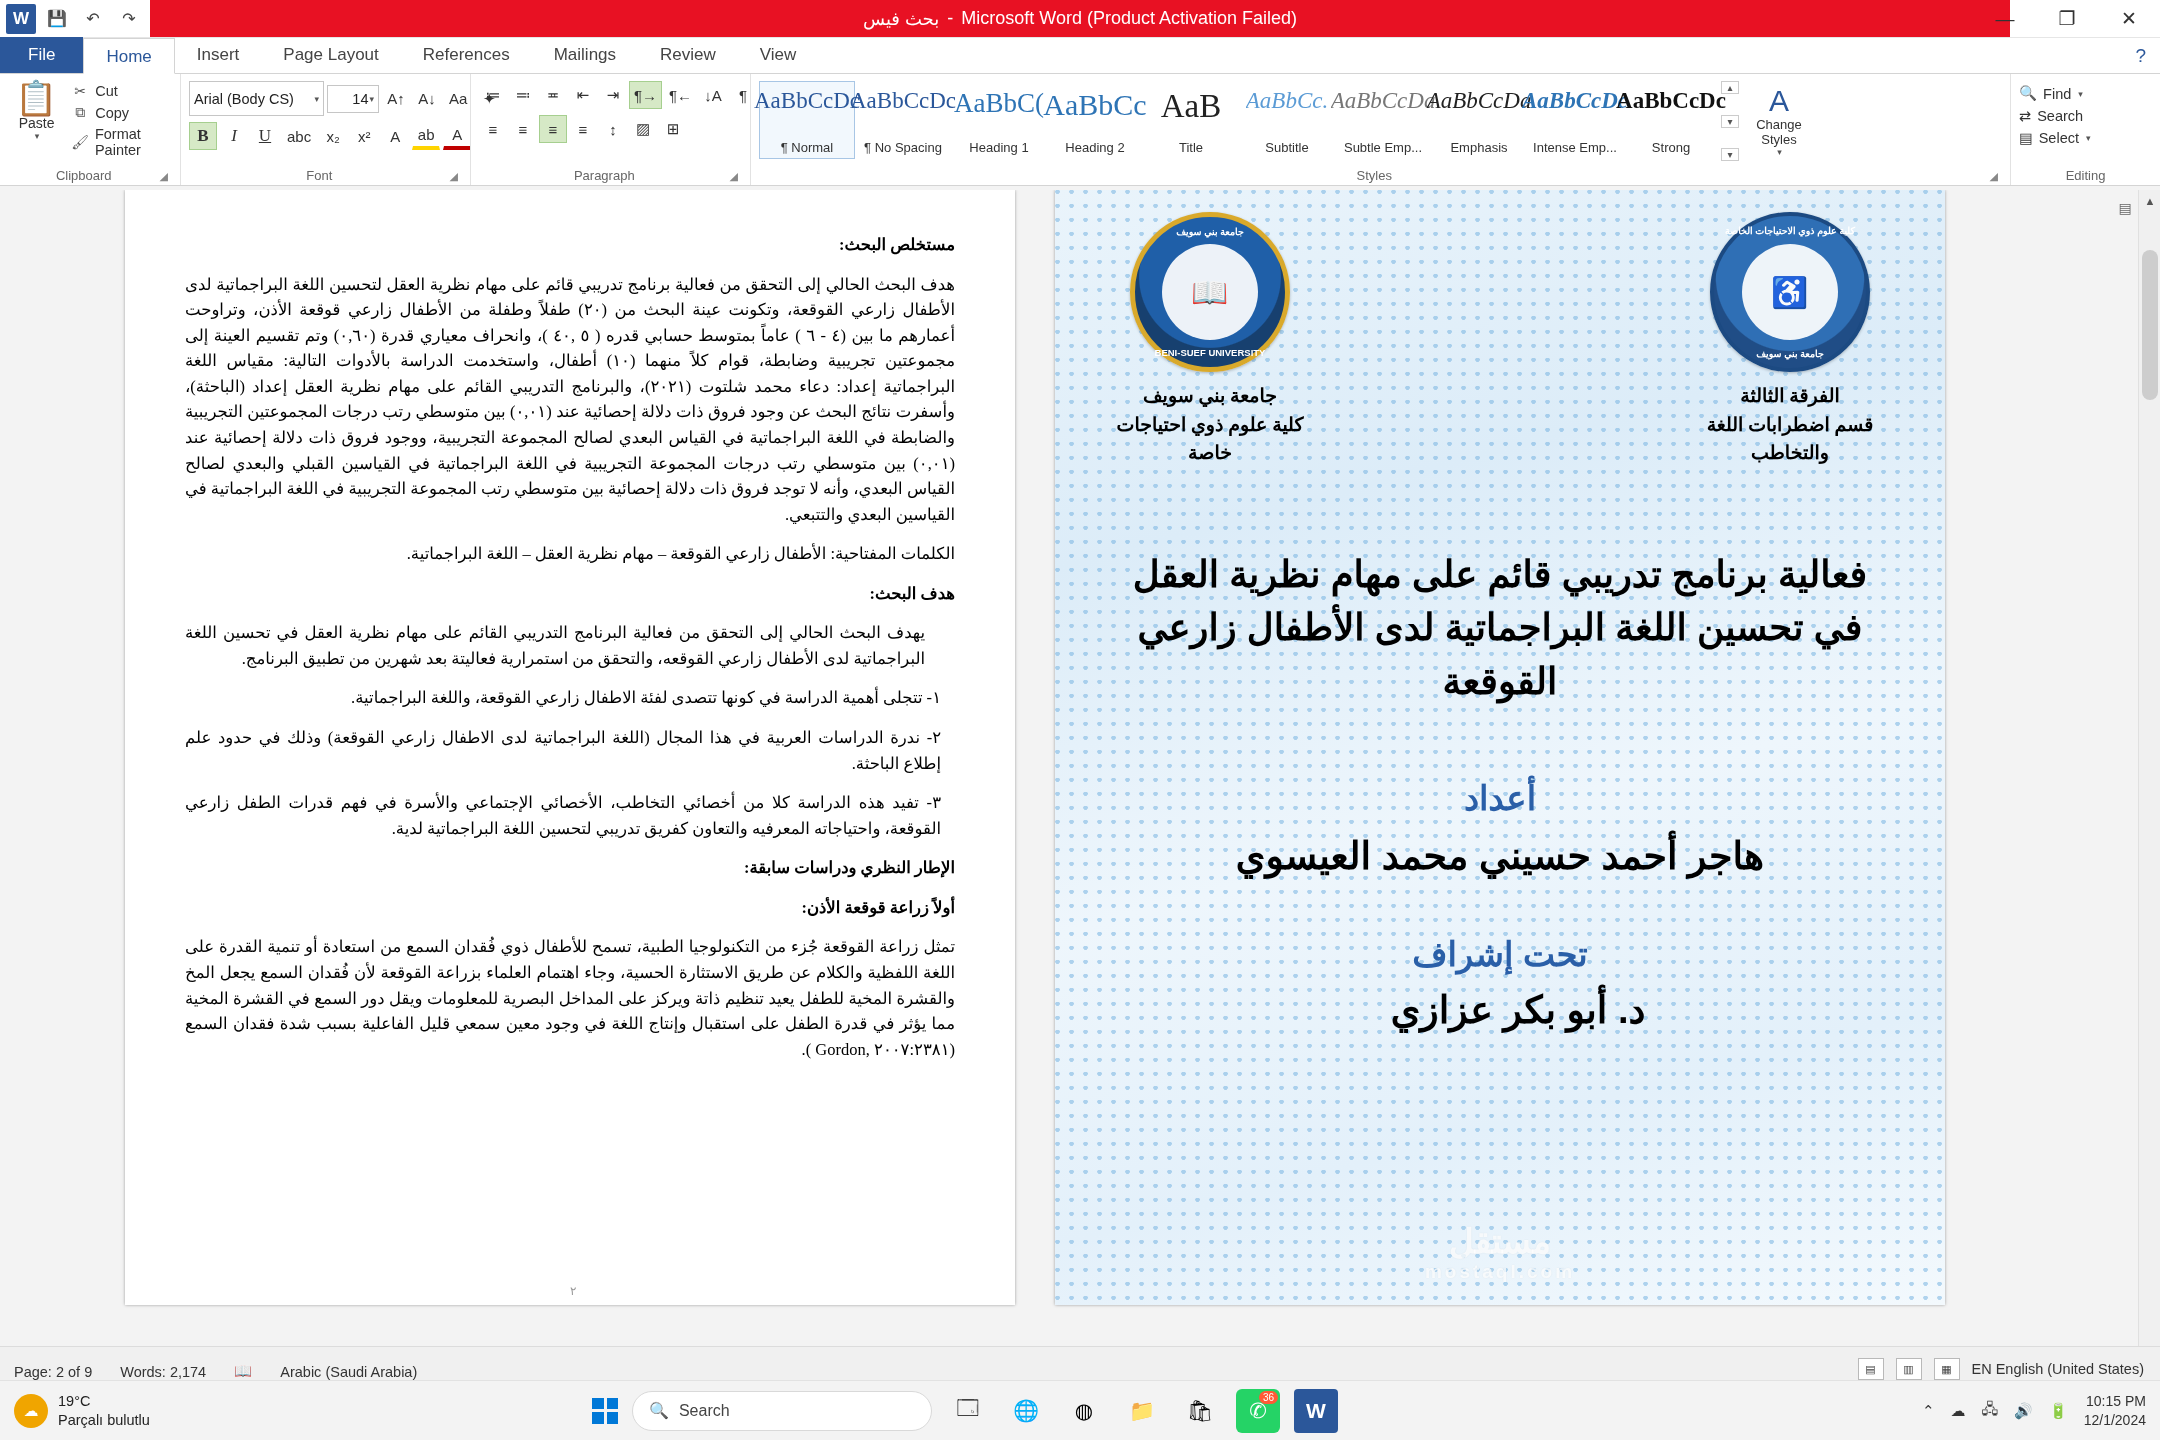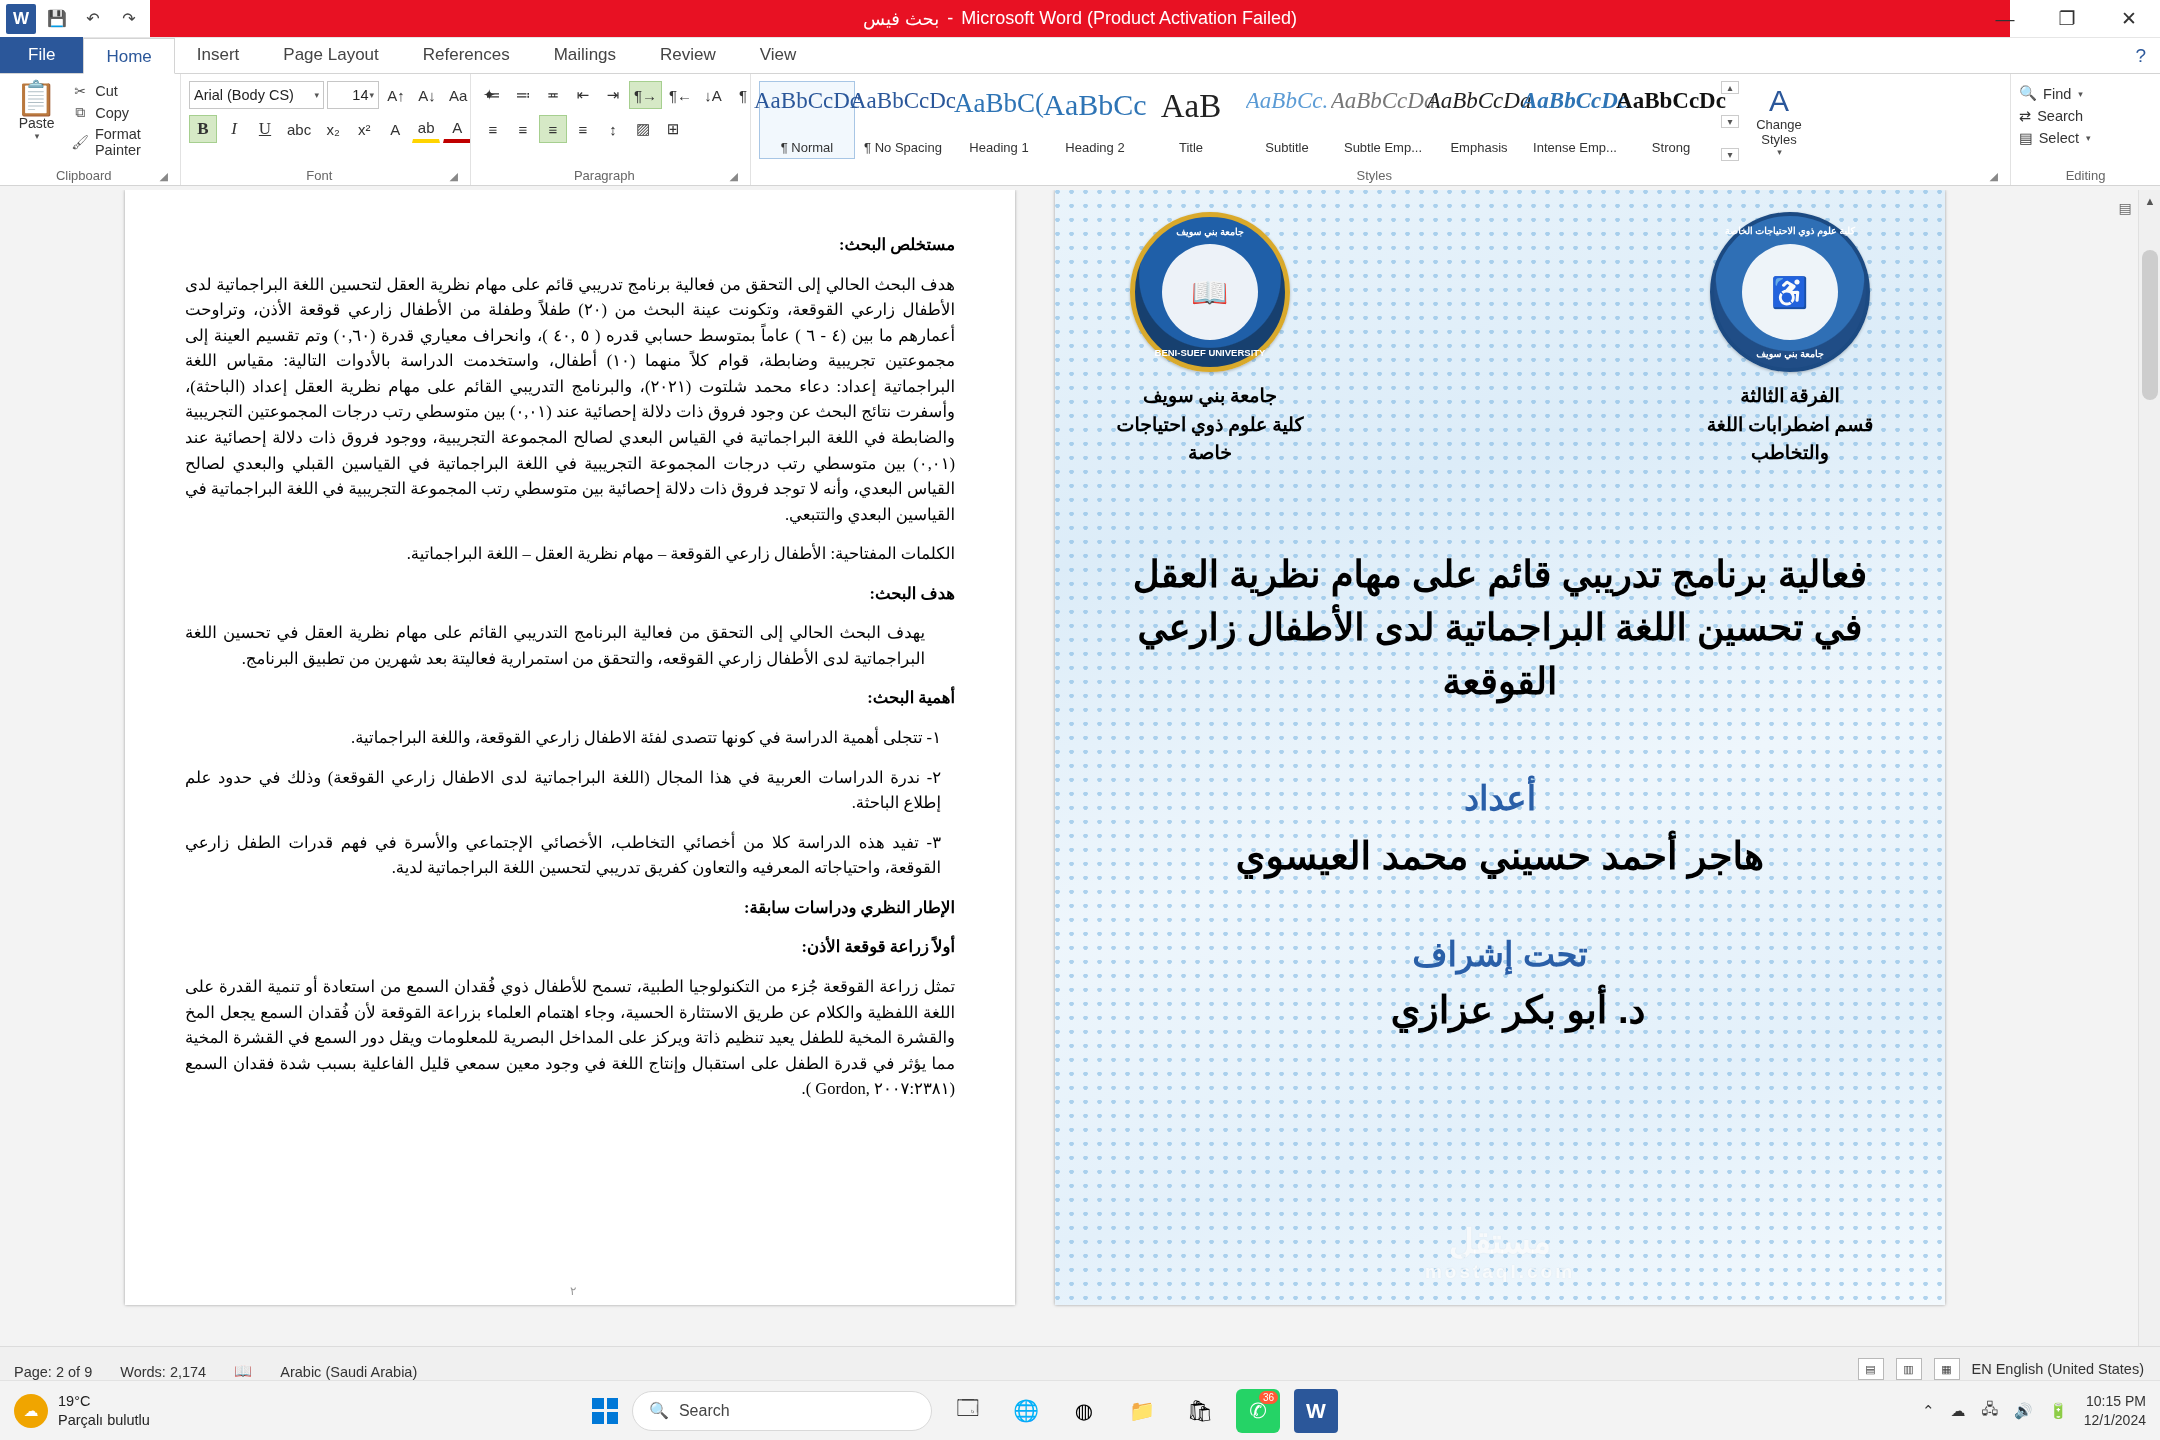--- a/index.html
+++ b/index.html
@@ -84,21 +84,21 @@
   }
   .paste .big { font-size:34px; line-height:34px; color:#444; }
   .clipitems { display:flex; flex-direction:column; justify-content:center; gap:5px; padding-left:6px; padding-top:6px;}
   .clipitem { font-size:14.5px; color:#333; display:flex; align-items:center; gap:6px; }
   .clipitem .ic { font-size:14px; width:18px; text-align:center; color:#555;}
 
   
   .row { display:flex; align-items:center; gap:3px; }
   .row.r1 { margin-bottom:6px; }
   .fontbox {
-    width:135px; height:28px; border:1px solid #c6c6c6; background:#fff;
+    width:135px; height:35px; border:1px solid #c6c6c6; background:#fff;
     font-size:14.5px; display:flex; align-items:center; padding:0 4px; color:#222;
     justify-content:space-between;
   }
   .sizebox {
     width:52px; height:28px; border:1px solid #c6c6c6; background:#fff;
     font-size:14.5px; display:flex; align-items:center; padding:0 4px; color:#222;
     justify-content:flex-end;
   }
   .btn {
     min-width:28px; height:28px; padding:0 4px;
@@ -479,21 +479,20 @@
 
 <div class="docarea">
   <div class="ruler-left"></div>
 
   <div class="page">
     <p class="head">مستخلص البحث:</p>
     <p>هدف البحث الحالي إلى التحقق من فعالية برنامج تدريبي قائم على مهام نظرية العقل لتحسين اللغة البراجماتية لدى الأطفال زارعي القوقعة، وتكونت عينة البحث من (٢٠) طفلاً وطفلة من الأطفال زارعي قوقعة الأذن، وتراوحت أعمارهم ما بين (٤ - ٦ ) عاماً بمتوسط حسابي قدره ( ٥ ,٤٠ )، وانحراف معياري قدرة (٠,٦٠) وتم تقسيم العينة إلى مجموعتين تجريبية وضابطة، قوام كلاً منهما (١٠) أطفال، واستخدمت الدراسة بالأدوات التالية: مقياس اللغة البراجماتية إعداد: دعاء محمد شلتوت (٢٠٢١)، والبرنامج التدريبي القائم على مهام نظرية العقل إعداد (الباحثة)، وأسفرت نتائج البحث عن وجود فروق ذات دلالة إحصائية عند (٠,٠١) بين متوسطي رتب درجات المجموعتين التجريبية والضابطة في اللغة البراجماتية في القياس البعدي لصالح المجموعة التجريبية، ووجود فروق ذات دلالة إحصائية عند (٠,٠١) بين متوسطي رتب درجات المجموعة التجريبية في اللغة البراجماتية في القياسين القبلي والبعدي لصالح القياس البعدي، وأنه لا توجد فروق ذات دلالة إحصائية بين متوسطي رتب المجموعة التجريبية في اللغة البراجماتية في القياسين البعدي والتتبعي.</p>
     <p class="kw">الكلمات المفتاحية: الأطفال زارعي القوقعة – مهام نظرية العقل – اللغة البراجماتية.</p>
     <p class="head">هدف البحث:</p>
     <p style="padding-right:30px;">يهدف البحث الحالي إلى التحقق من فعالية البرنامج التدريبي القائم على مهام نظرية العقل في تحسين اللغة البراجماتية لدى الأطفال زارعي القوقعه، والتحقق من استمرارية فعاليتة بعد شهرين من تطبيق البرنامج.</p>
-    <p class="head">أهمية البحث:</p>
     <p style="padding-right:14px;">١- تتجلى أهمية الدراسة في كونها تتصدى لفئة الاطفال زارعي القوقعة، واللغة البراجماتية.</p>
     <p style="padding-right:14px;">٢- ندرة الدراسات العربية في هذا المجال (اللغة البراجماتية لدى الاطفال زارعي القوقعة) وذلك في حدود علم إطلاع الباحثة.</p>
     <p style="padding-right:14px;">٣- تفيد هذه الدراسة كلا من أخصائي التخاطب، الأخصائي الإجتماعي والأسرة في فهم قدرات الطفل زارعي القوقعة، واحتياجاته المعرفيه والتعاون كفريق تدريبي لتحسين اللغة البراجماتية لدية.</p>
     <p class="head">الإطار النظري ودراسات سابقة:</p>
     <p class="head">أولاً زراعة قوقعة الأذن:</p>
     <p>تمثل زراعة القوقعة جُزء من التكنولوجيا الطبية، تسمح للأطفال ذوي فُقدان السمع من استعادة أو تنمية القدرة على اللغة اللفظية والكلام عن طريق الاستثارة الحسية، وجاء اهتمام العلماء بزراعة القوقعة لأن فُقدان السمع يجعل المخ والقشرة المخية للطفل يعيد تنظيم ذاتة ويركز على المداخل البصرية للمعلومات ويقل دور السمع في القشرة المخية مما يؤثر في قدرة الطفل على استقبال وإنتاج اللغة في وجود معين سمعي قليل الفاعلية بسبب شدة فقدان السمع (٢٠٠٧:٢٣٨١ ,Gordon ).</p>
     <div class="pagemark">٢</div>
   </div>
 
   <div class="page2">

